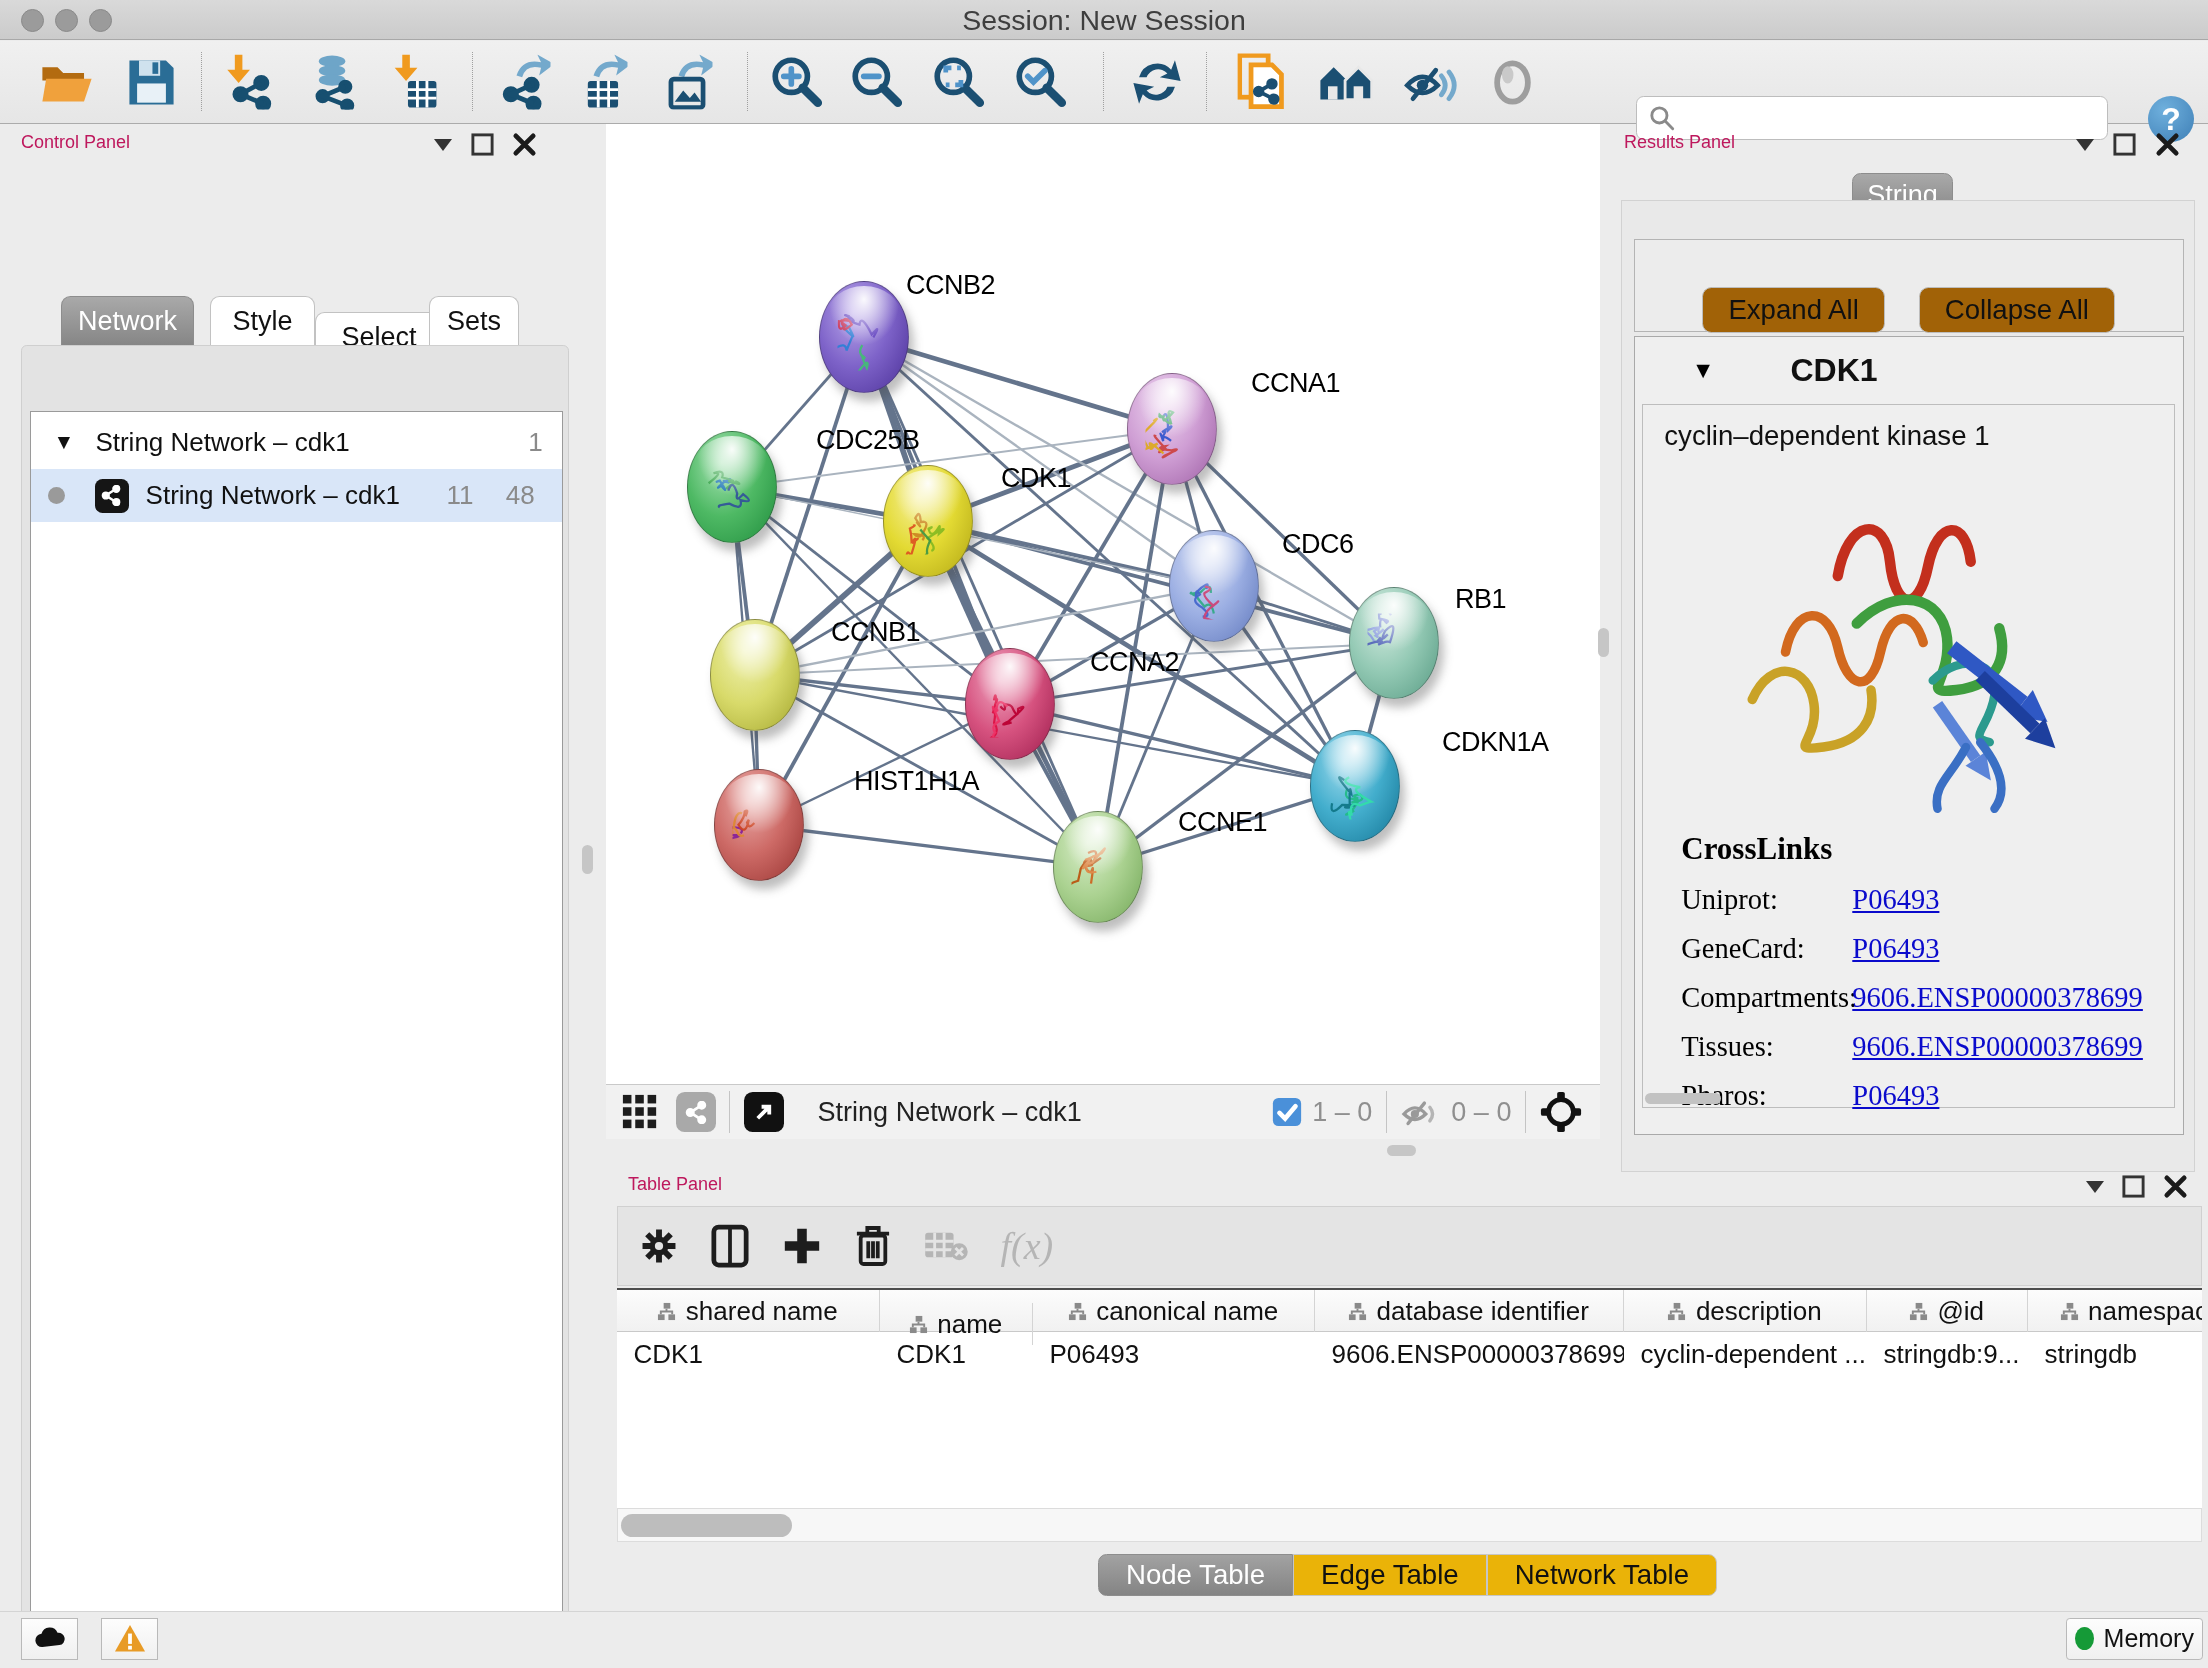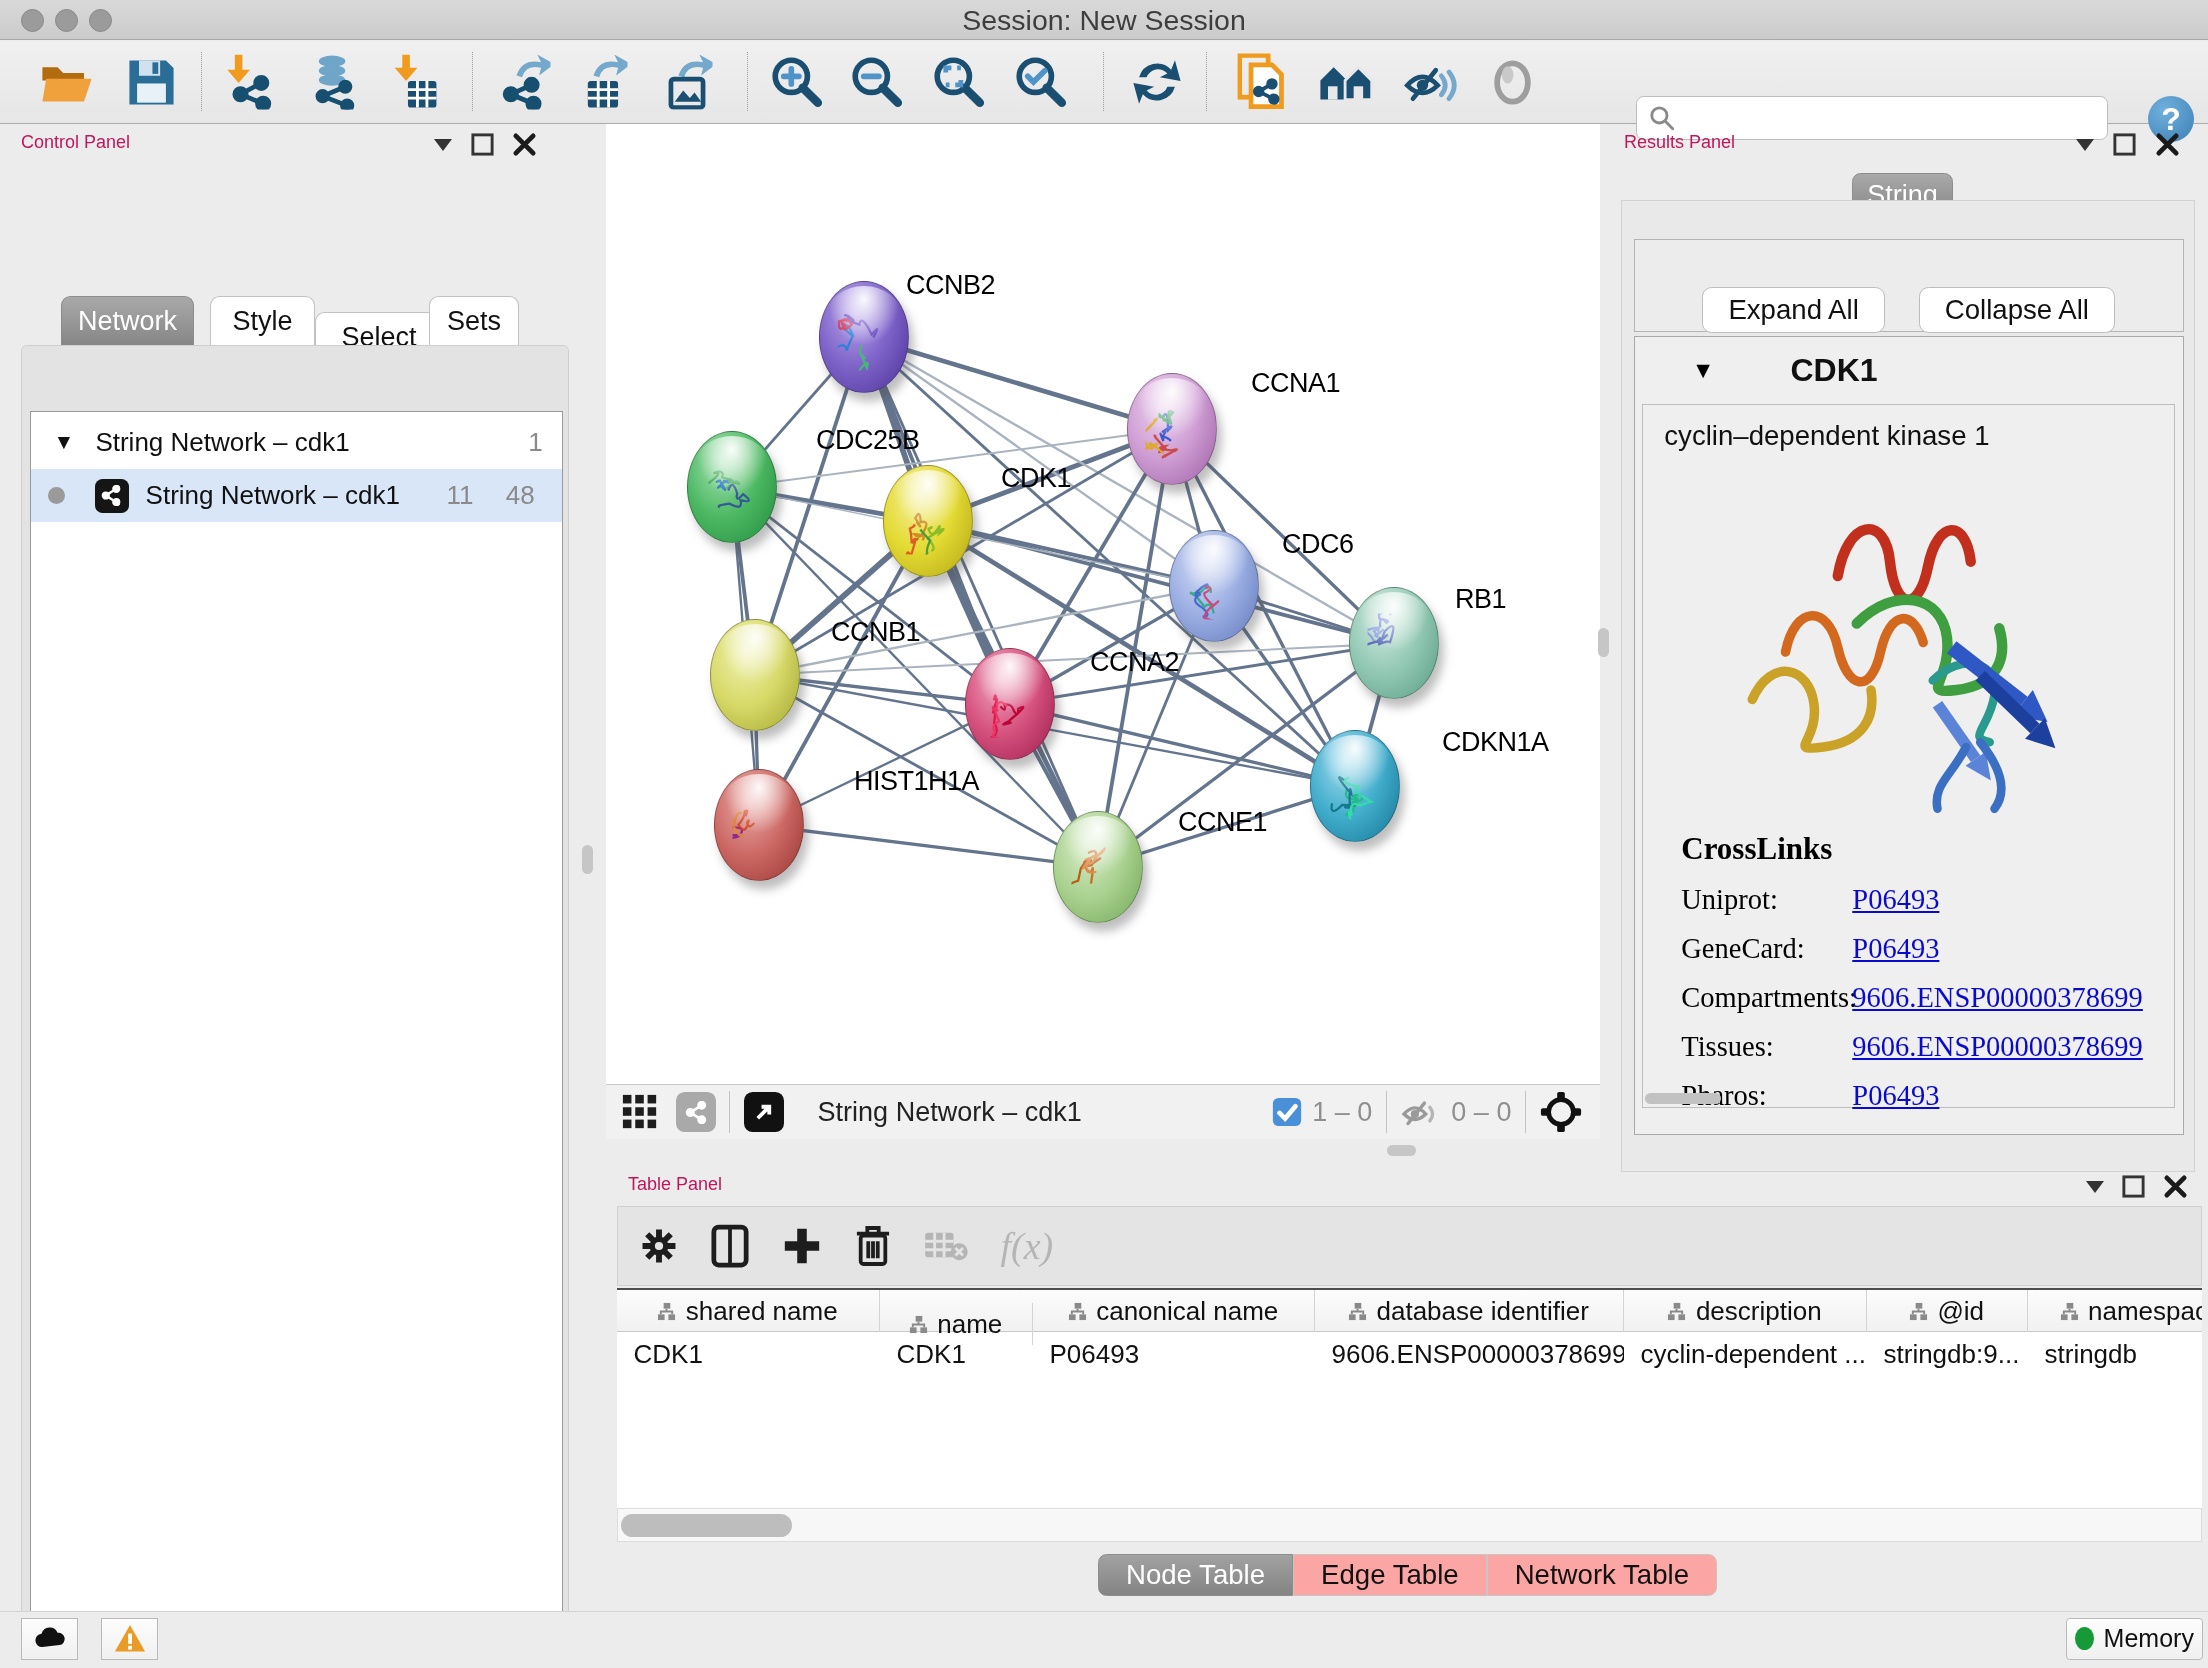--- a/index.html
+++ b/index.html
@@ -68,21 +68,21 @@
 
   
   #results-panel { position:absolute; left:1607px; top:124px; width:601px; height:1046px; }
   #rp-tab { position:absolute; left:245px; top:49px; width:101px; height:44px;
     background:linear-gradient(#a9a9a9,#868686); border:1px solid #8d8d8d; border-radius:8.6px;
     color:#fff; font-size:27px; display:flex; align-items:center; justify-content:center; }
   #rp-body { position:absolute; left:14.3px; top:76px; width:574px; height:972px; background:#e9e9e9;
     border:1px solid #d2d2d2; }
   #rp-buttons { position:absolute; left:11.4px; top:38px; width:550px; height:93px; background:#ececec;
     border:1.9px solid #b4b4b4; display:flex; align-items:center; justify-content:center; gap:34px; }
-  .rp-btn { height:46px; padding:0 25px; background:#ffffff; border:1px solid #bdbdbd; border-radius:9.5px;
+  .rp-btn { height:46px; padding:0 25px; background:#a16207; border:1px solid #bdbdbd; border-radius:9.5px;
     font-size:27.6px; color:#111; display:flex; align-items:center; justify-content:center;margin-top:48px; }
   #gene-card { position:absolute; left:11.4px; top:135px; width:550px; height:799px; background:#efefef; border:1px solid #a9a9a9; }
   #gene-head { position:absolute; left:0; top:0; width:100%; height:67px; display:flex; align-items:center; }
   #gene-name { font-size:32px; font-weight:bold; color:#111; margin-left:76px; }
   #gene-body { position:absolute; left:7.6px; top:67px; width:533px; height:704px; background:#efefef; border:1px solid #bdbdbd; }
   #gene-desc { position:absolute; left:21px; top:15px; font-size:27.6px; color:#111; }
   #structure { position:absolute; left:52px; top:57px; }
   #crosslinks { position:absolute; left:38px; top:426px; font-family:"Liberation Serif","DejaVu Serif",serif; }
   #cl-title { font-size:31px; font-weight:bold; color:#000; }
   .cl-row { display:flex; margin-top:17px; }
@@ -99,21 +99,21 @@
     border-top:2.9px solid #4d4d4d; overflow:hidden; }
   #thead { position:absolute; left:0; top:0; height:42px; display:flex; background:linear-gradient(#fcfcfc,#f1f1f1); border-bottom:1px solid #c9c9c9; }
   .th { height:42px; display:flex; align-items:center; justify-content:center; gap:9.5px;
     border-right:1px solid #d4d4d4; font-size:26px; color:#111; flex:none; }
   #trow { position:absolute; left:0; top:42px; height:44px; display:flex; }
   .td { height:44px; line-height:44px; padding-left:17px; font-size:26px; color:#111; flex:none;
     white-space:nowrap; overflow:hidden; }
   #tp-scroll { position:absolute; left:10.5px; top:340px; width:1585px; height:34px; background:#f7f7f7; border:1px solid #dcdcdc; }
   #tp-thumb { position:absolute; left:3.8px; top:4.8px; width:171px; height:23px; background:#bdbdbd; border-radius:11.4px; }
   #tp-tabs { position:absolute; left:0px; top:386px; width:100%; display:flex; justify-content:center; }
-  .btab { height:42px; padding:0 27px; background:#fca5a5; border:1px solid #c6c6c6; font-size:27.6px; color:#111;
+  .btab { height:42px; padding:0 27px; background:#eab308; border:1px solid #c6c6c6; font-size:27.6px; color:#111;
     display:flex; align-items:center; justify-content:center; }
   .btab:first-child { border-radius:8.6px 0 0 8.6px; }
   .btab:last-child { border-radius:0 8.6px 8.6px 0; }
   .btab.sel { background:linear-gradient(#a2a2a2,#848484); color:#fff; border-color:#8d8d8d; }
 
   
   #statusbar { position:absolute; left:0; top:1611px; width:2208px; height:57px; background:#ececec; border-top:1px solid #d4d4d4; }
   .sb-btn { position:absolute; top:5.7px; height:42px; background:linear-gradient(#fdfdfd,#f0f0f0);
     border:1.9px solid #b9b9b9; display:flex; align-items:center; justify-content:center; }
   #memory-btn { left:2066px; width:137px; gap:9.5px; font-size:25px; color:#111; border-radius:3.8px; }

